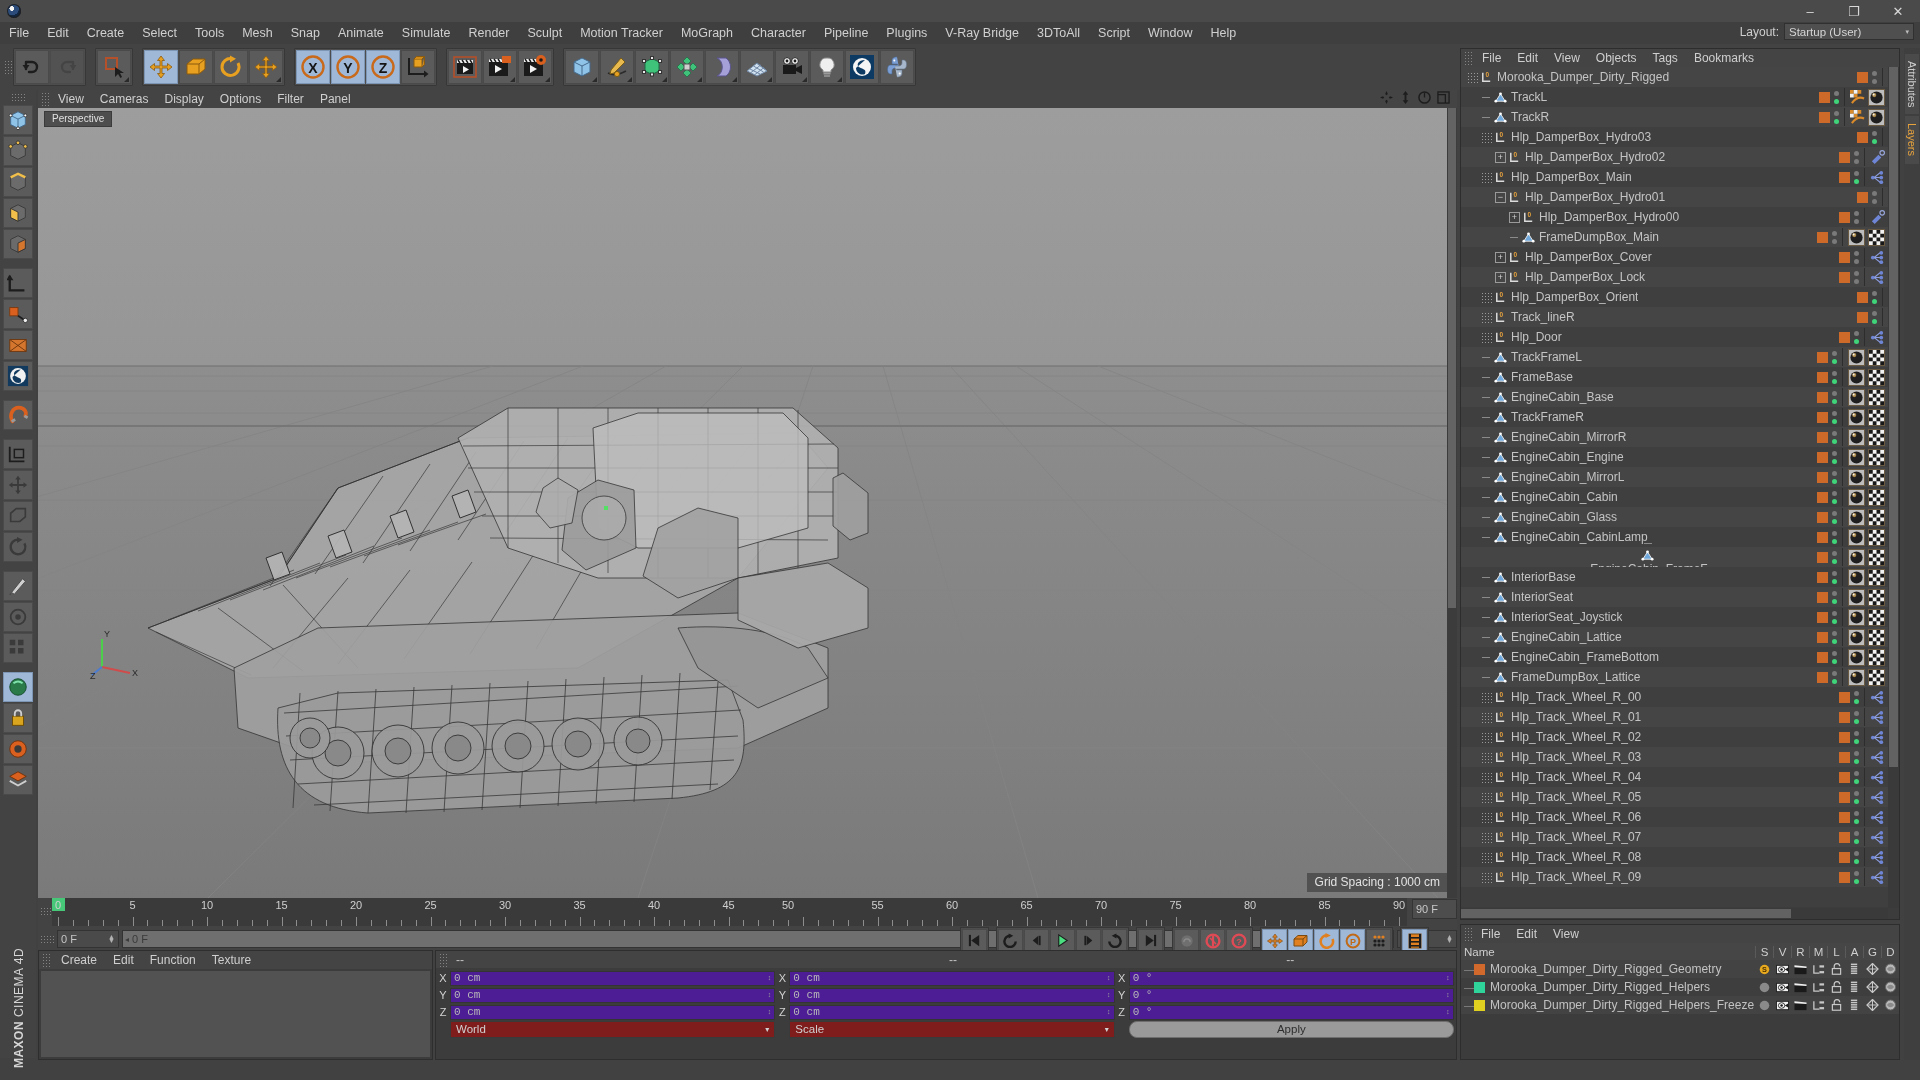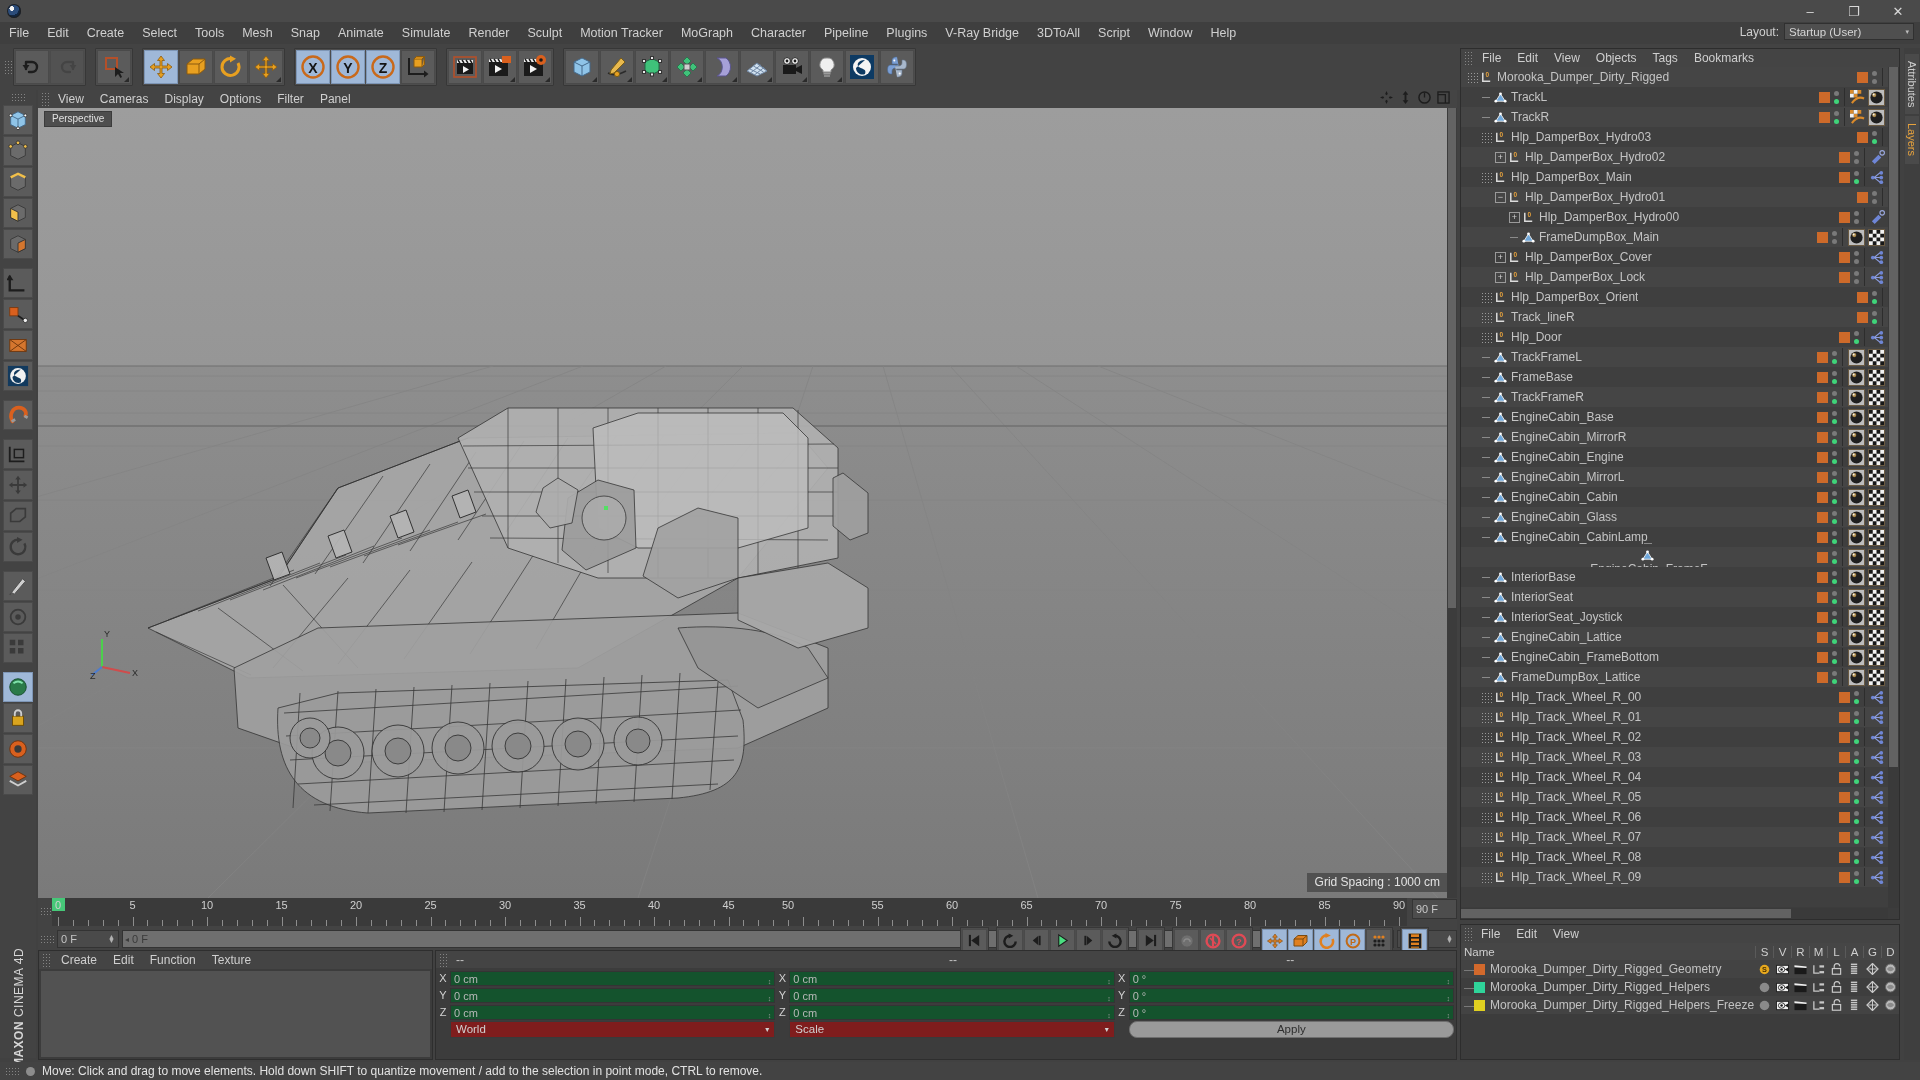--- a/index.html
+++ b/index.html
@@ -113,23 +113,23 @@
 
   
   .coord { position:absolute; left:435px; top:950px; width:1022px; height:110px;
     background:#3c3c3c; border:1px solid #2e2e2e; }
   .coord .head { height:17px; background:#444; display:flex; align-items:center; padding-left:3px; gap:6px;}
   .coord .head .dash { font-size:12px; color:#c2c2c2;}
   .coord .cols { display:flex; padding:1px 2px 0 2px; gap:2px;}
   .ccol { flex:1; }
   .crow { display:flex; align-items:center; height:16px; margin-bottom:1px; gap:2px;}
   .crow .ax { width:10px; font-size:11px; color:#d2d2d2; text-align:center; flex:none;}
-  .crow .fv { flex:1; height:15px; background:#14532d; border:1px solid #343434;
-    display:flex; align-items:flex-end; justify-content:space-between; padding:0 3px;
-    font-size:11px; color:#b8b8b8; }
+  .crow .fv { flex:1; height:15px; background:#4c1d95; border:1px solid #343434;
+    display:flex; align-items:center; justify-content:space-between; padding:0 3px;
+    font-size:11px; color:#b8b8b8;font-family:Liberation Mono, monospace; }
   .crow .fv .sp { font-size:7px; color:#9c9c9c; }
   .drop { height:17px; background:#7f1d1d; border:1px solid #3a3a3a; display:flex;
     align-items:center; justify-content:space-between; padding:0 5px; font-size:11.5px; color:#d0d0d0;}
   .applybtn { height:17px; background:#9a9a9a; border:1px solid #6e6e6e; border-radius:8px;
     display:flex; align-items:center; justify-content:center; font-size:11.5px; color:#2e2e2e;}
 
   
   .statusbar { position:absolute; left:0; top:1062px; width:1920px; height:18px;
     background:#434343; display:flex; align-items:center; gap:7px; padding-left:5px;}
   .statusbar .dot { width:9px;height:9px;border-radius:50%;background:#8d8d8d;flex:none;}
@@ -1623,21 +1623,21 @@
         </div>
         <div class="orow">
           <div class="tree" style="padding-left: 20px;">
             <span class="dashlead"></span>
             <span class="icn-poly"><svg width="13" height="13" viewBox="0 0 14 14">
                 <path d="M7 3 L12 11 L2 11 Z" fill="#6fa8dc" stroke="#eee" stroke-width="1"></path>
                 <circle cx="7" cy="3" r="1.5" fill="#fff"></circle>
                 <circle cx="12" cy="11" r="1.5" fill="#fff"></circle>
                 <circle cx="2" cy="11" r="1.5" fill="#fff"></circle>
               </svg></span>
-            <span class="onm">TrackFrameR</span>
+            <span class="onm">EngineCabin_Base</span>
           </div>
           <div class="otags">
             <span class="lyrchip" style="background: rgb(205, 106, 42);"></span>
             <span class="dots2">
               <i style="background: rgb(122, 122, 122);"></i>
               <i style="background: rgb(63, 212, 122);"></i>
             </span>
             <span style="width: 1px; height: 18px; background: rgb(45, 45, 45); margin: 0px 2px;"></span>
             <span class="tagbox"><svg width="15" height="15" viewBox="0 0 16 16">
                 <rect width="16" height="16" fill="#bdbdbd"></rect>
@@ -1662,21 +1662,21 @@
         </div>
         <div class="orow">
           <div class="tree" style="padding-left: 20px;">
             <span class="dashlead"></span>
             <span class="icn-poly"><svg width="13" height="13" viewBox="0 0 14 14">
                 <path d="M7 3 L12 11 L2 11 Z" fill="#6fa8dc" stroke="#eee" stroke-width="1"></path>
                 <circle cx="7" cy="3" r="1.5" fill="#fff"></circle>
                 <circle cx="12" cy="11" r="1.5" fill="#fff"></circle>
                 <circle cx="2" cy="11" r="1.5" fill="#fff"></circle>
               </svg></span>
-            <span class="onm">EngineCabin_Base</span>
+            <span class="onm">TrackFrameR</span>
           </div>
           <div class="otags">
             <span class="lyrchip" style="background: rgb(205, 106, 42);"></span>
             <span class="dots2">
               <i style="background: rgb(122, 122, 122);"></i>
               <i style="background: rgb(63, 212, 122);"></i>
             </span>
             <span style="width: 1px; height: 18px; background: rgb(45, 45, 45); margin: 0px 2px;"></span>
             <span class="tagbox"><svg width="15" height="15" viewBox="0 0 16 16">
                 <rect width="16" height="16" fill="#bdbdbd"></rect>
@@ -2698,19 +2698,14 @@
           </span>
         </div>
       </div>
   </div>
 
   <div class="rtabs" id="rtabs">
       <div class="rtab">Attributes</div>
       <div class="rtab sel">Layers</div>
     </div>
 
-  <div class="statusbar">
-    <div class="gripH"></div>
-    <div class="dot"></div>
-    <div class="txt">Move: Click and drag to move elements. Hold down SHIFT to quantize movement / add to the selection in point mode, CTRL to remove.</div>
-  </div>
 
 </div>
 
 </body></html>

